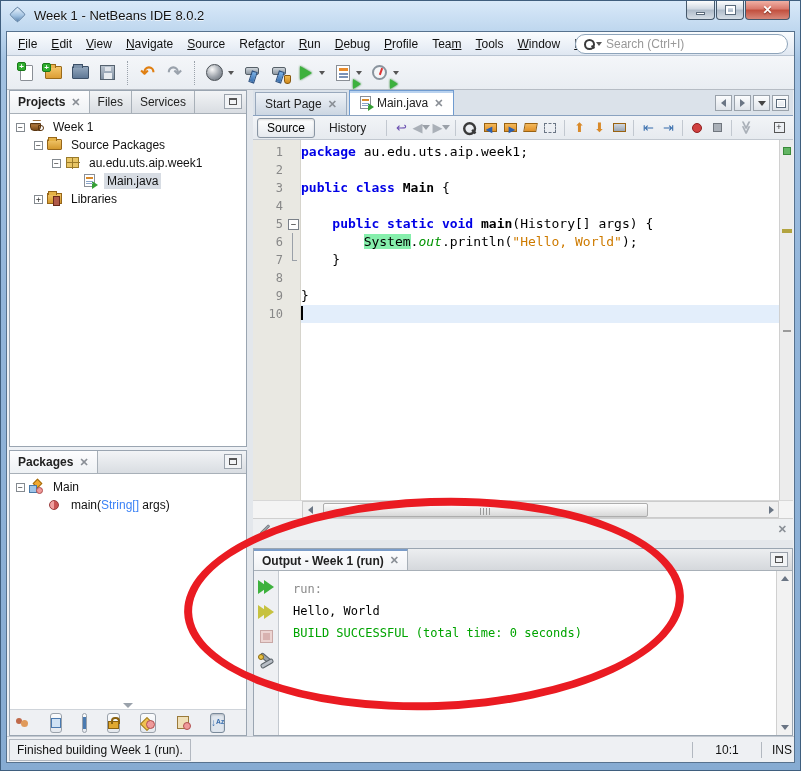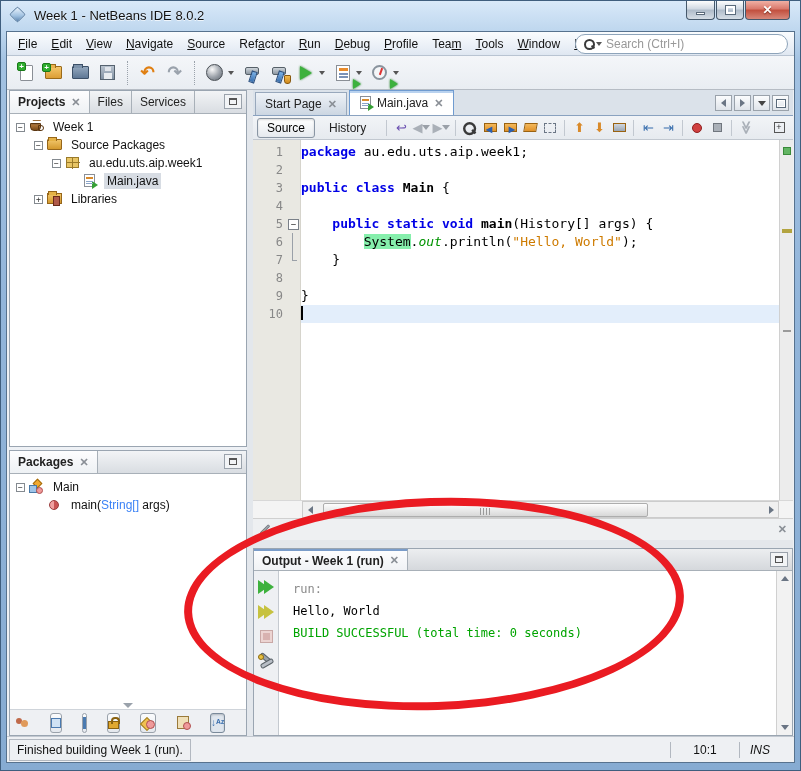--- a/index.html
+++ b/index.html
@@ -295,21 +295,21 @@
   .vs-arrow { position:absolute; left:2px; width:11px; height:11px; display:flex; align-items:center; justify-content:center; }
   .arr.u { border-left:4px solid transparent; border-right:4px solid transparent; border-bottom:5px solid #6a7584; }
 
   
   .statusbar { position:absolute; left:0; right:0; bottom:0; height:26px; background:#eef0f3;
                border-top:1px solid #c2c8d0; display:flex; align-items:center; font-size:12px; color:#111; }
   .status-msg { border:1px solid #b2b8c0; background:#eef0f3; padding:3px 7px; margin-left:2px; }
   .status-right { margin-left:auto; display:flex; align-items:center; height:100%; }
   .st-sep { width:1px; height:16px; background:#b2b8c0; margin:0 8px; }
   .st-caret { width:52px; text-align:center; }
-  .st-ins { padding-right:24px; padding-left:2px;font-style:italic; }
+  .st-ins { padding-right:2px; padding-left:2px; }
 
   
   .annotation { position:absolute; left:183px; top:497px; width:500px; height:212px; border:8px solid #ea1b22;
                 border-radius:50%; transform:rotate(-2deg); pointer-events:none; z-index:60; }
 </style>
 </head>
 <body>
 
 <div class="win">
 

